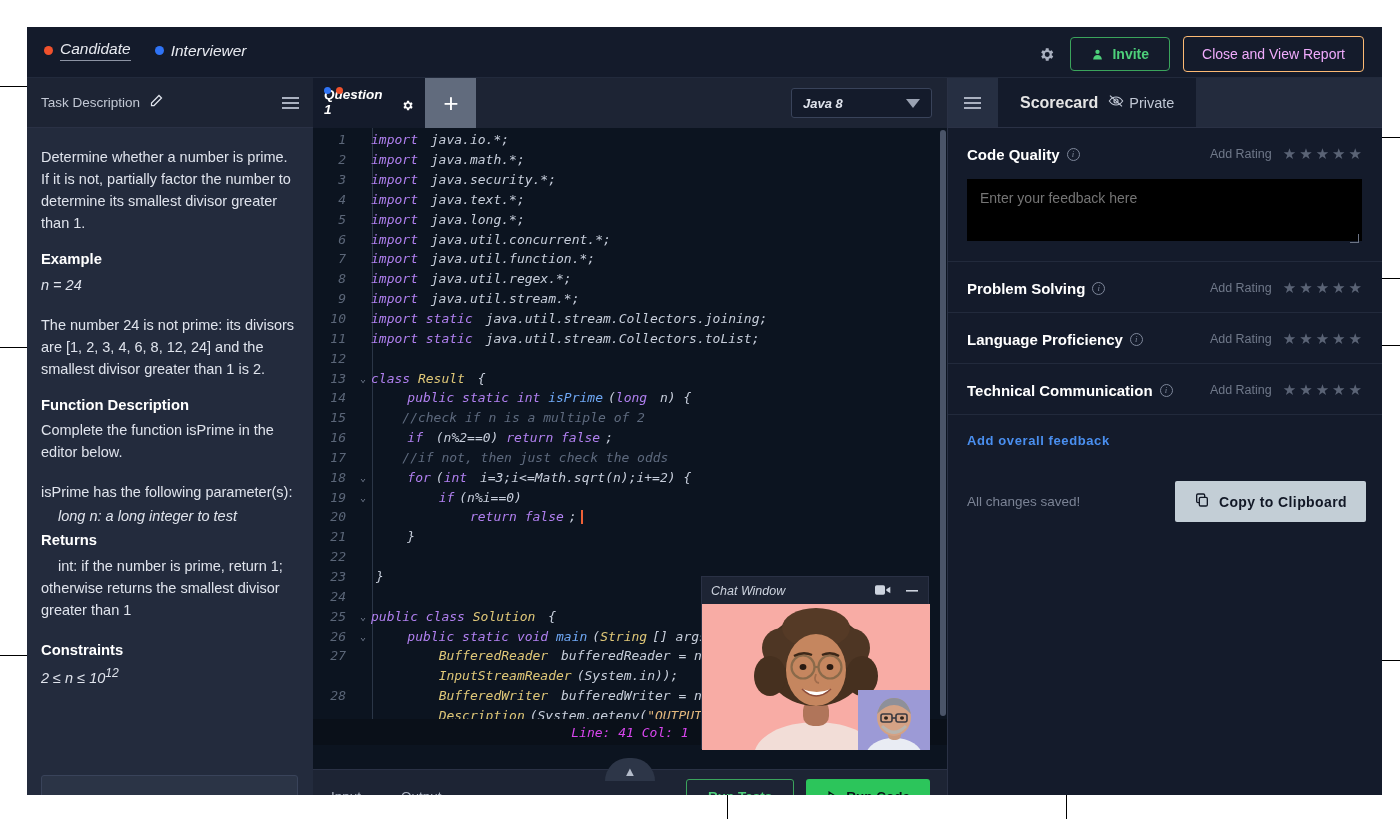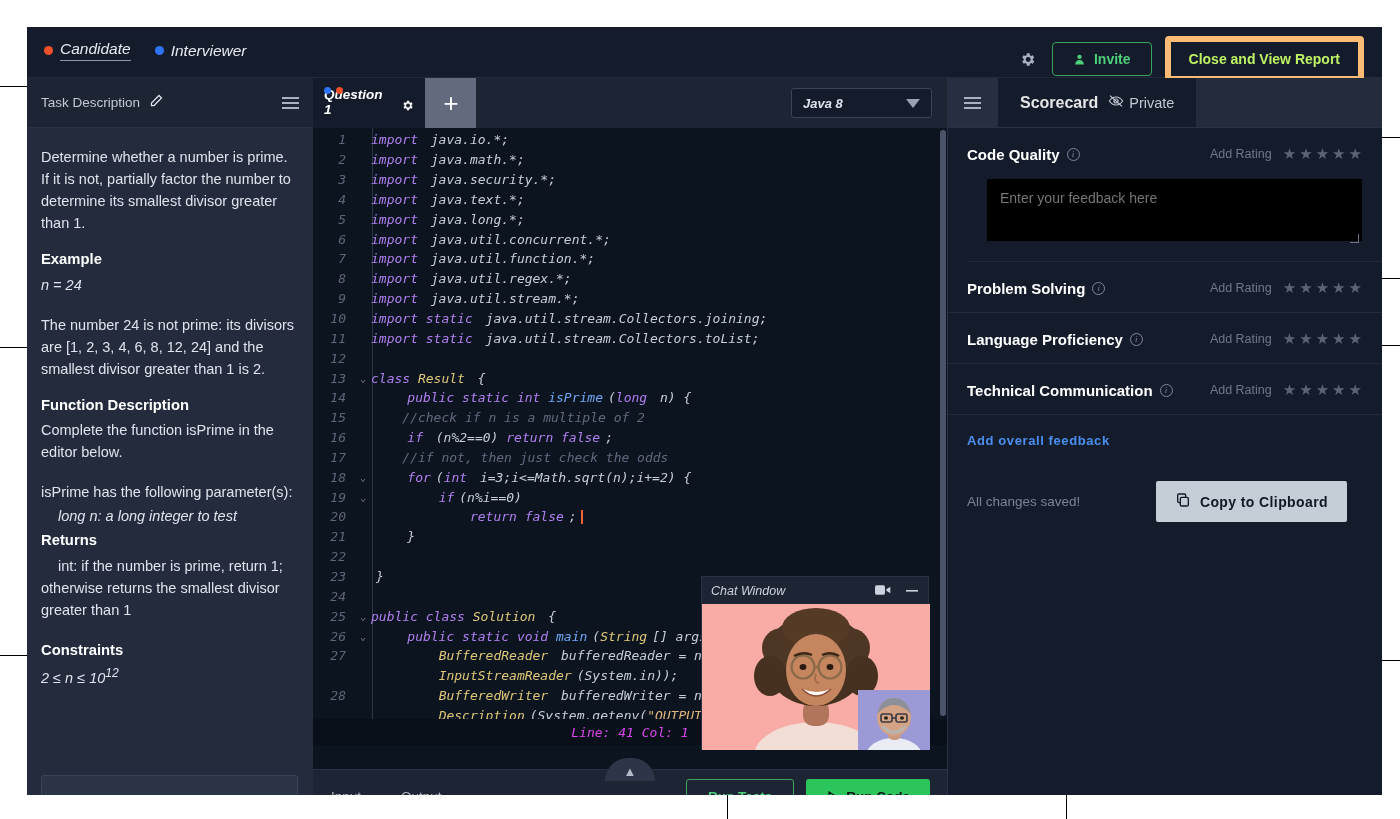--- a/index.html
+++ b/index.html
@@ -39,23 +39,23 @@
   .top-right { position: absolute; right: 18px; top: 9px; display: flex; align-items: center; gap: 13px; }
   .gear-btn { width: 22px; height: 22px; display: flex; align-items: center; justify-content: center; cursor: pointer; }
   .btn-invite {
     display: flex; align-items: center; gap: 8px;
     border: 1px solid #3ba45c; border-radius: 4px;
     color: #4dd07a; background: transparent;
     font-size: 14px; font-weight: bold; padding: 8px 20px; cursor: pointer;
     font-family: "Liberation Sans", sans-serif;
   }
   .btn-close-report {
-    border: 6px solid #fdba74; border-radius: 4px;
-    color: #bef264; background: transparent;
-    font-size: 14px; font-weight: bold; padding: 9px 18px; cursor: pointer;
+    border: 1px solid #fdba74; border-radius: 4px;
+    color: #f0abfc; background: transparent;
+    font-size: 14px; font-weight: normal; padding: 9px 18px; cursor: pointer;
     font-family: "Liberation Sans", sans-serif;
   }
 
   
   .panel-head {
     position: absolute; top: 51px; height: 50px;
     background: #1d2434; border-bottom: 1px solid #2a3145;
     display: flex; align-items: center;
   }
   #task-head { left: 0; width: 286px; justify-content: space-between; padding: 0 14px; }
@@ -190,33 +190,33 @@
   .crit-right { display: flex; align-items: center; gap: 11px; }
   .crit-right .add { font-size: 12.5px; color: #6f7889; }
   .stars { display: flex; gap: 3px; }
   .stars span { color: #5a6375; font-size: 15px; cursor: pointer; }
   .info-i {
     width: 13px; height: 13px; border: 1px solid #7e879a; border-radius: 50%;
     color: #7e879a; font-size: 9px; display: inline-flex; align-items: center;
     justify-content: center; font-style: italic; font-family: "Liberation Serif", serif;
   }
 
-  .feedback-block { padding: 1px 20px 16px 20px; border-bottom: 1px solid #222a3c; margin-left: 20px; }
+  .feedback-block { padding: 1px 20px 16px 20px; border-bottom: 1px solid #222a3c; }
   .feedback-box {
     position: relative; width: 100%; height: 62px; background: #000;
     border: none; color: #8d94a4; font-size: 14px; padding: 11px 13px;
     font-family: "Liberation Sans", sans-serif; resize: none; outline: none;
   }
   .resize-grip {
     position: absolute; right: 3px; bottom: 2px; width: 9px; height: 9px;
     border-right: 1px solid #6c7485; border-bottom: 1px solid #6c7485;
     transform: skewX(0deg); pointer-events: none;
   }
   .overall-link { padding: 18px 20px 0 20px; font-size: 13px; font-weight: bold; color: #4a8ff0; letter-spacing: .6px; cursor: pointer; }
-  .save-row { display: flex; align-items: center; justify-content: space-between; padding: 33px 35px 0 20px; }
+  .save-row { display: flex; align-items: center; justify-content: space-between; padding: 33px 16px 0 20px; }
   .saved-txt { font-size: 13.5px; color: #7b8395; }
   .btn-copy {
     background: #c3ced6; border: none; border-radius: 2px; color: #121826;
     font-size: 14px; font-weight: bold; padding: 11px 19px; cursor: pointer;
     display: flex; align-items: center; gap: 9px; letter-spacing: .4px;
     font-family: "Liberation Sans", sans-serif;
   }
   .sc-divider { position: absolute; left: 0; top: 0; width: 1px; height: 717px; background: #2a3145; }
 </style>
 </head>

